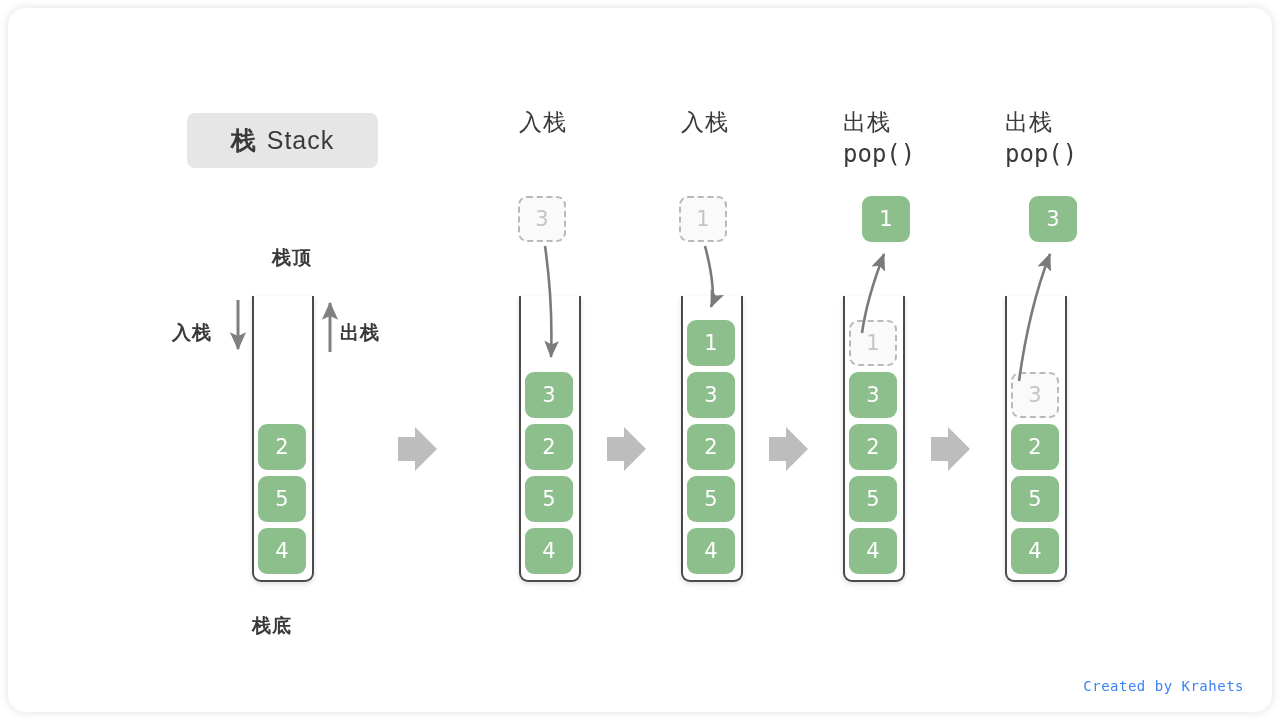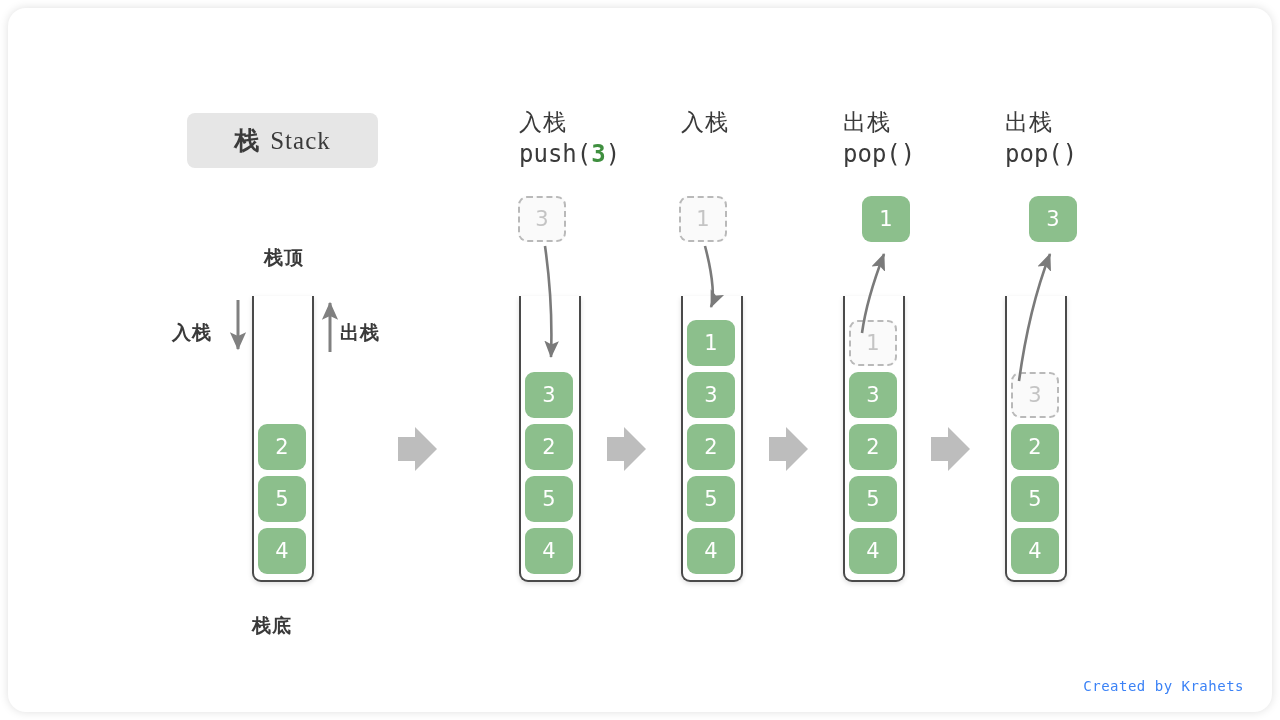--- a/index.html
+++ b/index.html
@@ -47,21 +47,21 @@
     gap: 0px;
   }
   .title-cn {
     font-family: "DejaVu Sans", sans-serif;
     font-weight: bold;
     font-size: 25px;
     color: #3a3a3a;
     letter-spacing: 1px;
   }
   .title-en {
-    font-family: Liberation Serif, serif;
+    font-family: Liberation Sans, sans-serif;
     font-size: 25px;
     color: #3a3a3a;
     margin-left: 10px;
     letter-spacing: 1px;
   }
 
   
   .col-header {
     position: absolute;
     width: 170px;
@@ -185,28 +185,27 @@
 <body>
 
 <div id="canvas">
   <div class="card"></div>
 
   <div class="title-badge">
     <span class="title-cn">栈</span>
     <span class="title-en">Stack</span>
   </div>
 
-  <div class="vlabel" style="left:264px; top:245px;">栈顶</div>
+  <div class="vlabel" style="left:272px; top:245px;">栈顶</div>
   <div class="vlabel" style="left:252px; top:613px;">栈底</div>
   <div class="vlabel" style="left:172px; top:320px;">入栈</div>
   <div class="vlabel" style="left:340px; top:320px;">出栈</div>
 
   <div class="col-header" style="left:519px; top:107px;">
     <div class="line1">入栈</div>
-    <div class="line2"><span>push(</span><span class="arg">3</span><span>)</span></div>
   </div>
 
   <div class="col-header" style="left:681px; top:107px;">
     <div class="line1">入栈</div>
   </div>
 
   <div class="col-header" style="left:843px; top:107px;">
     <div class="line1">出栈</div>
     <div class="line2"><span>pop(</span><span class="arg"></span><span>)</span></div>
   </div>

